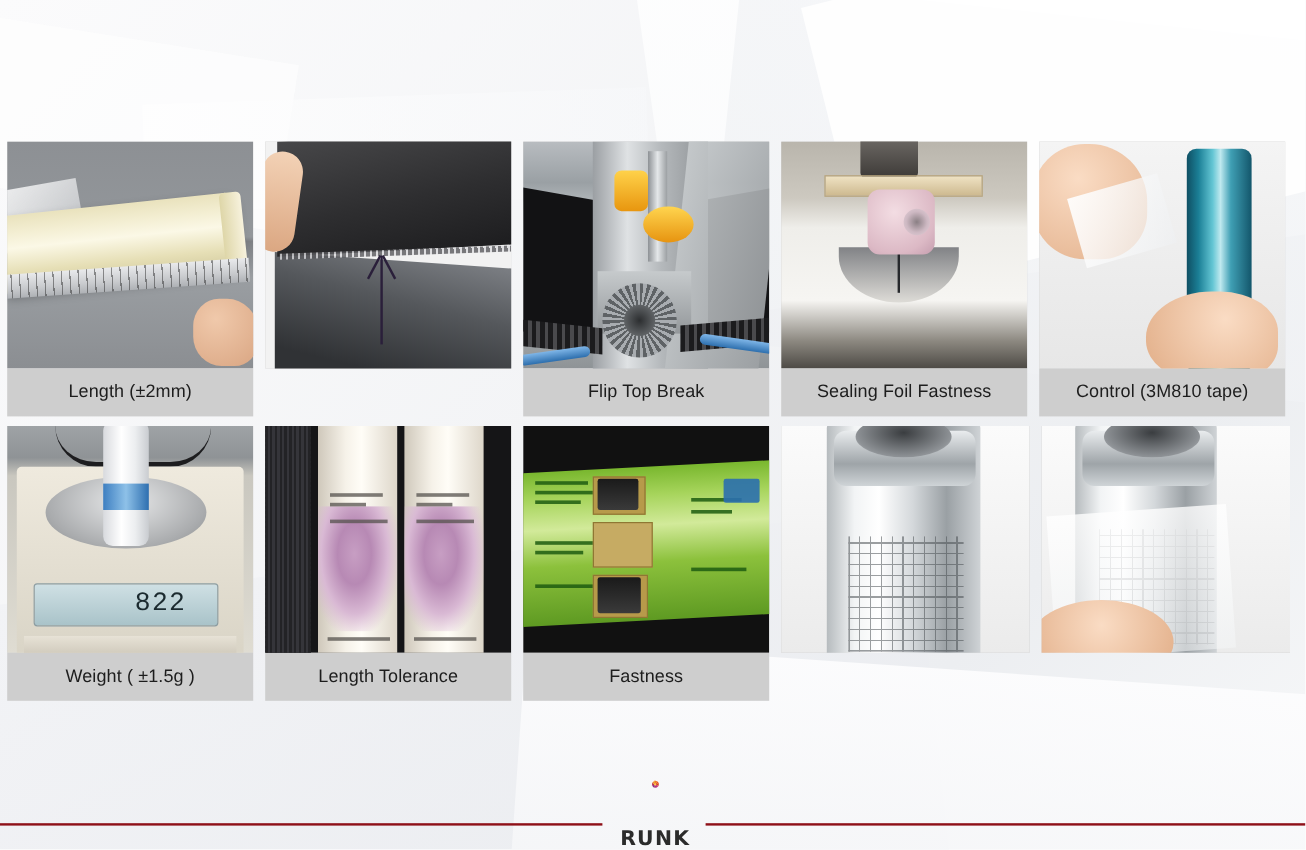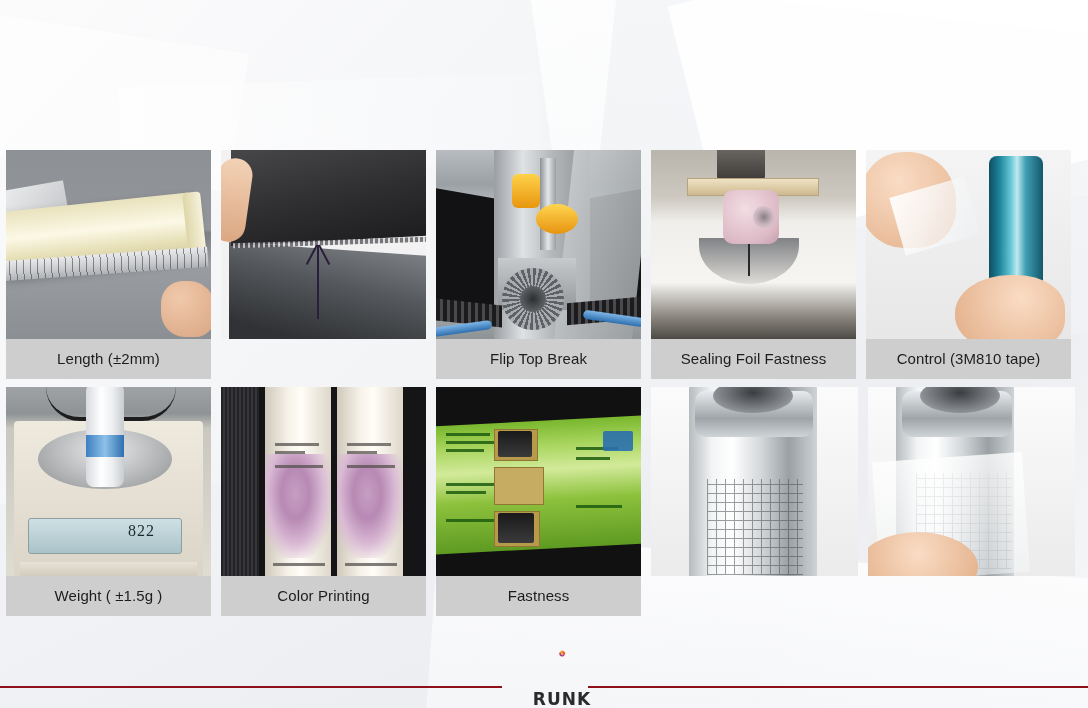--- a/index.html
+++ b/index.html
@@ -96,21 +96,20 @@
     white-space: nowrap;
   }
 
   
   #grid {
     position: absolute;
     top: 118px;
     left: 6px;
     width: 1076px;
     z-index: 4;
-    margin-top: 32px;
   }
   .row {
     display: flex;
     gap: 10px;
     margin-bottom: 8px;
   }
   .cell {
     display: flex;
     flex-direction: column;
   }
@@ -143,21 +142,21 @@
     position: absolute;
     top: 686px;
     height: 2px;
     background: #8e1018;
     z-index: 6;
   }
   #footer-rule-left  { left: 0px;   width: 502px; }
   #footer-rule-right { left: 588px; width: 500px; }
   #logo {
     position: absolute;
-    left: 520px; top: 650px;
+    left: 504px; top: 650px;
     width: 84px; height: 58px;
     z-index: 7;
     display: flex;
     flex-direction: column;
     align-items: center;
     justify-content: flex-end;
     gap: 32px;
   }
   #logo-mark { width: 34px; height: 32px; display:block; }
   #logo-text {
@@ -272,22 +271,22 @@
   .s6-body{position:absolute;left:8px;top:34px;right:8px;bottom:-4px;
            background:linear-gradient(180deg,#efeade,#d9d4c6);border-radius:4px;}
   .s6-pan{position:absolute;left:32px;top:42px;width:134px;height:60px;border-radius:50%;
            background:radial-gradient(ellipse at 50% 35%,#e8e9ea,#a9abad 70%,#878a8c);}
   .s6-tube{position:absolute;left:80px;top:-4px;width:38px;height:104px;border-radius:8px;
            background:linear-gradient(90deg,#d8dade,#ffffff 40%,#eceef0 70%,#c9ccd0);}
   .s6-band{position:absolute;left:80px;top:48px;width:38px;height:22px;
            background:linear-gradient(90deg,#3e7fc1,#8ec1e8 50%,#2e6fb0);}
   .s6-lcd{position:absolute;left:22px;bottom:22px;width:152px;height:34px;border-radius:3px;
            background:linear-gradient(180deg,#cfe0e4,#a9c3c9);border:1px solid #8d9ea3;}
-  .s6-num{position:absolute;right:26px;top:3px;font-family:Liberation Serif, serif;
-           font-size:16px;color:#1b2a2f;letter-spacing:1px;}
+  .s6-num{position:absolute;right:26px;top:3px;font-family:Liberation Mono, monospace;
+           font-size:22px;color:#1b2a2f;letter-spacing:1px;}
   .s6-keys{position:absolute;left:14px;bottom:-2px;right:14px;height:16px;
            background:linear-gradient(180deg,#e7e2d6,#cfc9bb);}
 
   
   .s7-bg{position:absolute;inset:0;background:#151517;}
   .s7-fabric{position:absolute;left:0;top:0;width:38px;height:100%;
            background:repeating-linear-gradient(90deg,#232326 0 2px,#35353a 2px 4px),
                       repeating-linear-gradient(0deg,#1d1d20 0 2px,#303034 2px 4px);}
   .s7-t1{position:absolute;left:44px;top:-6px;width:66px;height:200px;border-radius:4px;
            background:linear-gradient(90deg,#cfc8bb,#f6f2e9 35%,#fffdf7 55%,#ded7ca);}
@@ -453,21 +452,21 @@
             <div class="s7-lbl" style="left:54px;top:56px;width:44px;"></div>
             <div class="s7-lbl" style="left:54px;top:64px;width:30px;"></div>
             <div class="s7-lbl" style="left:54px;top:78px;width:48px;"></div>
             <div class="s7-lbl" style="left:126px;top:56px;width:44px;"></div>
             <div class="s7-lbl" style="left:126px;top:64px;width:30px;"></div>
             <div class="s7-lbl" style="left:126px;top:78px;width:48px;"></div>
             <div class="s7-lbl" style="left:52px;bottom:10px;width:52px;"></div>
             <div class="s7-lbl" style="left:124px;bottom:10px;width:52px;"></div>
           </div>
         </div>
-        <div class="caption">Color Printing</div>
+        <div class="caption">Length Tolerance</div>
       </div>
 
       <div class="cell w1">
         <div class="photo">
           <div class="scene">
             <div class="s8-bg"></div>
             <div class="s8-tube"></div>
             <div class="s8-txt" style="left:10px;top:46px;width:44px;"></div>
             <div class="s8-txt" style="left:10px;top:54px;width:52px;"></div>
             <div class="s8-txt" style="left:10px;top:62px;width:38px;"></div>

